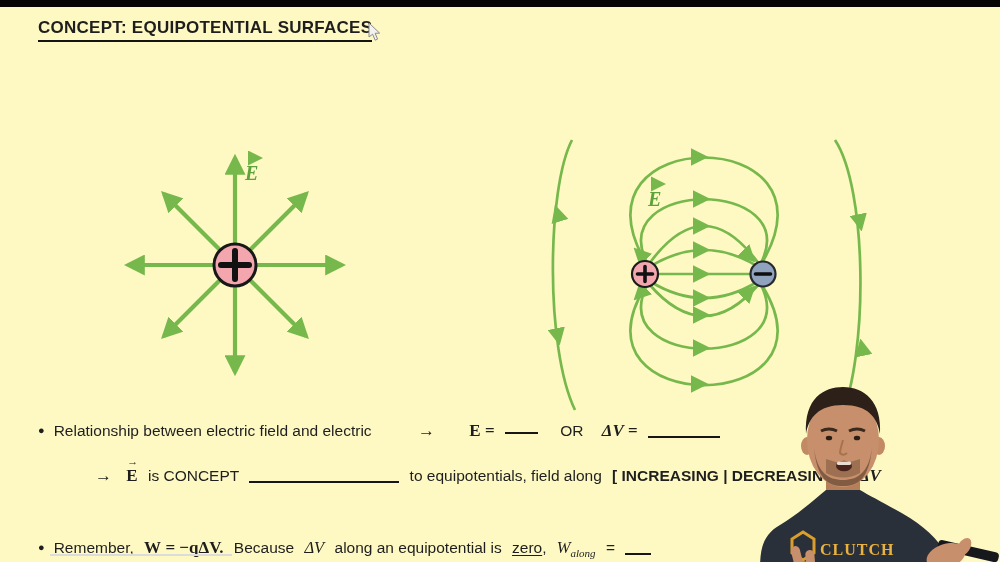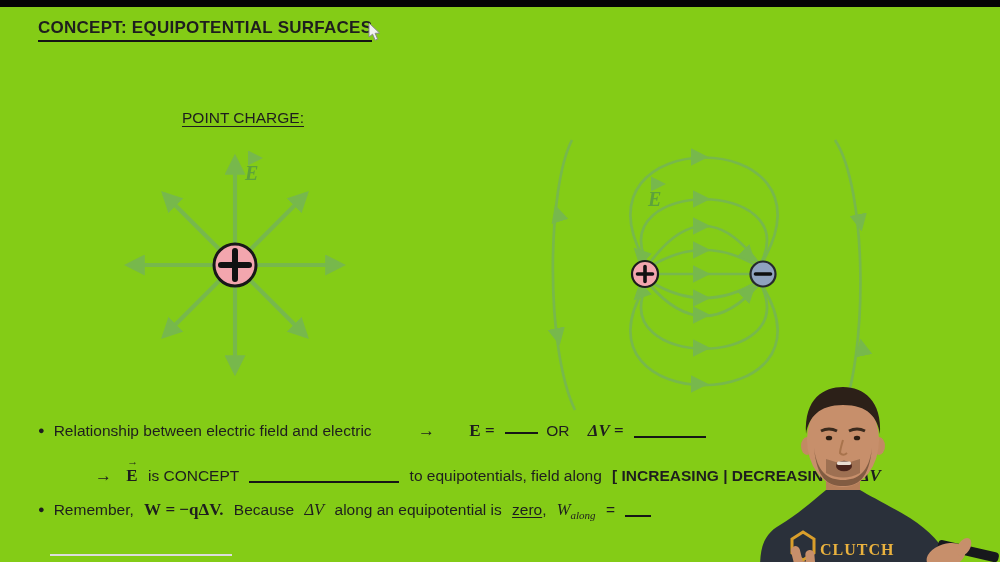--- a/index.html
+++ b/index.html
@@ -1,40 +1,40 @@
 <!DOCTYPE html>
 <html><head>
 <meta charset="utf-8">
 <style>
   html,body{margin:0;padding:0}
   body{width:1000px;height:562px;overflow:hidden;background:#ffffff;
        font-family:"Liberation Sans",sans-serif;color:#1e1e1e;position:relative}
   .topbar{position:absolute;top:0;left:0;width:1000px;height:7px;background:#050505}
-  .slide{position:absolute;top:7px;left:0;width:1000px;height:555px;background:#84cc16}
+  .slide{position:absolute;top:7px;left:0;width:1000px;height:555px;background:#fef9c3}
   .abs{position:absolute;white-space:nowrap}
   .title{left:38px;top:11px;font-size:17px;font-weight:bold;letter-spacing:.25px;
          border-bottom:2.5px solid #141414;padding-bottom:2px}
   .line{font-size:15.5px}
   .b1{left:38px;top:58px}
   .heading{font-size:15.5px;text-decoration:underline;text-underline-offset:3px;text-align:center;width:190px}
   .h-pc{left:148px;top:102px}
   .h-dp{left:612px;top:102px}
   .l2{left:38px;top:414px}
   .l3{left:95px;top:459px}
-  .l4{left:38px;top:493px}
+  .l4{left:38px;top:531px}
   .grayline{left:50px;top:547px;width:182px;height:2px;background:#dcdcdc}
   .bullet{font-size:11px;vertical-align:2px;margin-right:9px}
   .math{font-family:"Liberation Serif",serif;font-weight:bold;font-size:17px}
   .mathit{font-family:"Liberation Serif",serif;font-weight:bold;font-style:italic;font-size:17px}
   .mathlt{font-family:"Liberation Serif",serif;font-style:italic;font-size:16.5px}
   .marrow{font-family:"Liberation Serif",serif;font-size:17px}
   .blank{display:inline-block;border-bottom:2.2px solid #161616;height:14px;vertical-align:-2px}
   .w145{width:145px}.w150{width:150px}.w72{width:72px}.w26{width:26px}
   .fracbar{display:inline-block;width:33px;border-bottom:2.6px solid #161616;height:8px;vertical-align:2px}
-  .ml6{margin-left:6px}.ml10{margin-left:10px}.ml14{margin-left:14px}.ml16{margin-left:4px}
+  .ml6{margin-left:6px}.ml10{margin-left:10px}.ml14{margin-left:14px}.ml16{margin-left:18px}
   .ml30{margin-left:30px}.ml42{margin-left:42px}
   .u{text-decoration:underline;text-underline-offset:2px}
   .bold{font-weight:bold}
   .vecwrap{position:relative;display:inline-block}
   .vecwrap::before{content:"\2192";position:absolute;top:-11px;left:1px;font-size:11px;font-weight:bold}
   .pc-svg{left:110px;top:133px}
   .dp-svg{left:545px;top:131px}
   .person-svg{left:740px;top:368px}
   .cursor-svg{left:368px;top:16px}
   svg{position:absolute;overflow:visible}
@@ -47,21 +47,20 @@
 
 <div class="slide">
 
   <div class="abs title">CONCEPT: EQUIPOTENTIAL SURFACES</div>
 
   <svg class="cursor-svg" width="13" height="19" viewBox="0 0 13 19">
     <polygon points="1,0 1,14 4.6,11.2 7.2,17.2 9.6,16.1 7.1,10.3 11.6,10.1" fill="#f2f2f2" stroke="#8a8a8a" stroke-width="1"></polygon>
   </svg>
 
 
-  <div class="abs heading h-pc">POINT CHARGE:</div>
 
   <svg class="pc-svg" width="250" height="238" viewBox="0 0 250 238">
     <defs>
       <marker id="pa" viewBox="0 0 10 10" refX="8" refY="5" markerWidth="5" markerHeight="5" orient="auto">
         <path d="M0 0 L10 5 L0 10 Z" fill="#77b84c"></path>
       </marker>
     </defs>
     <g stroke="#77b84c" stroke-width="4.2">
       <line x1="125" y1="125" x2="125" y2="18" marker-end="url(#pa)"></line>
       <line x1="125" y1="125" x2="125" y2="232" marker-end="url(#pa)"></line>

